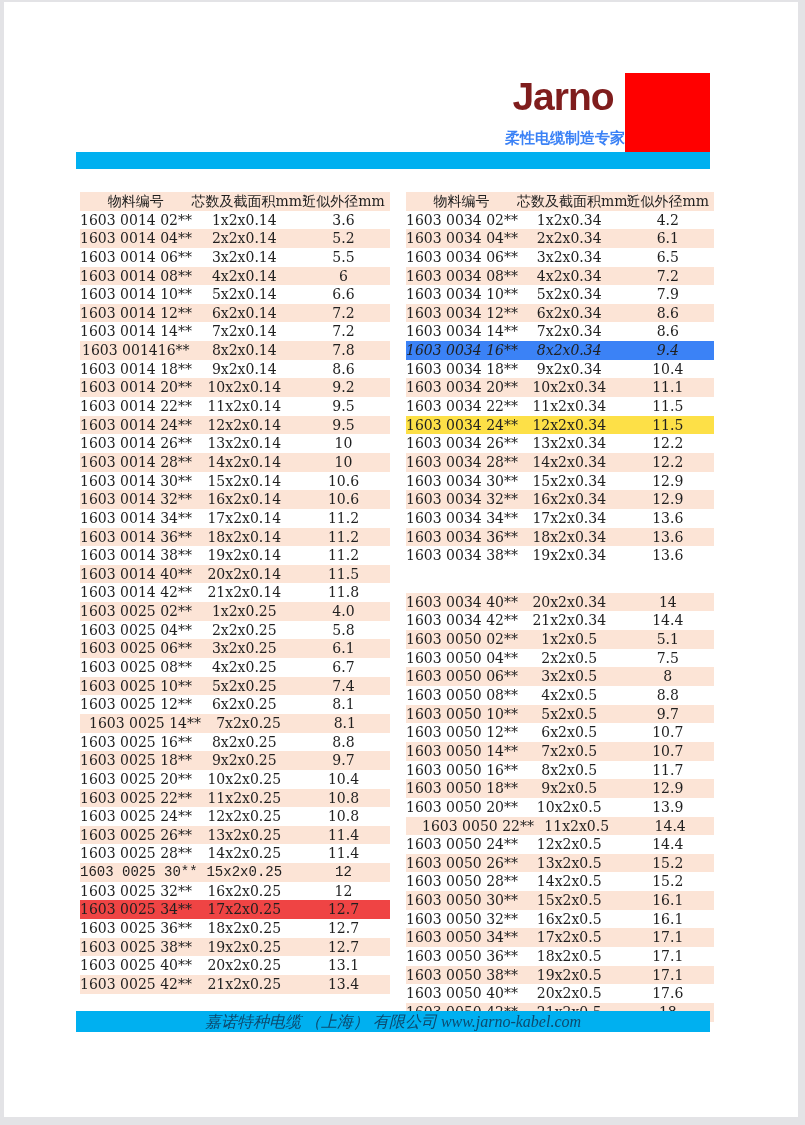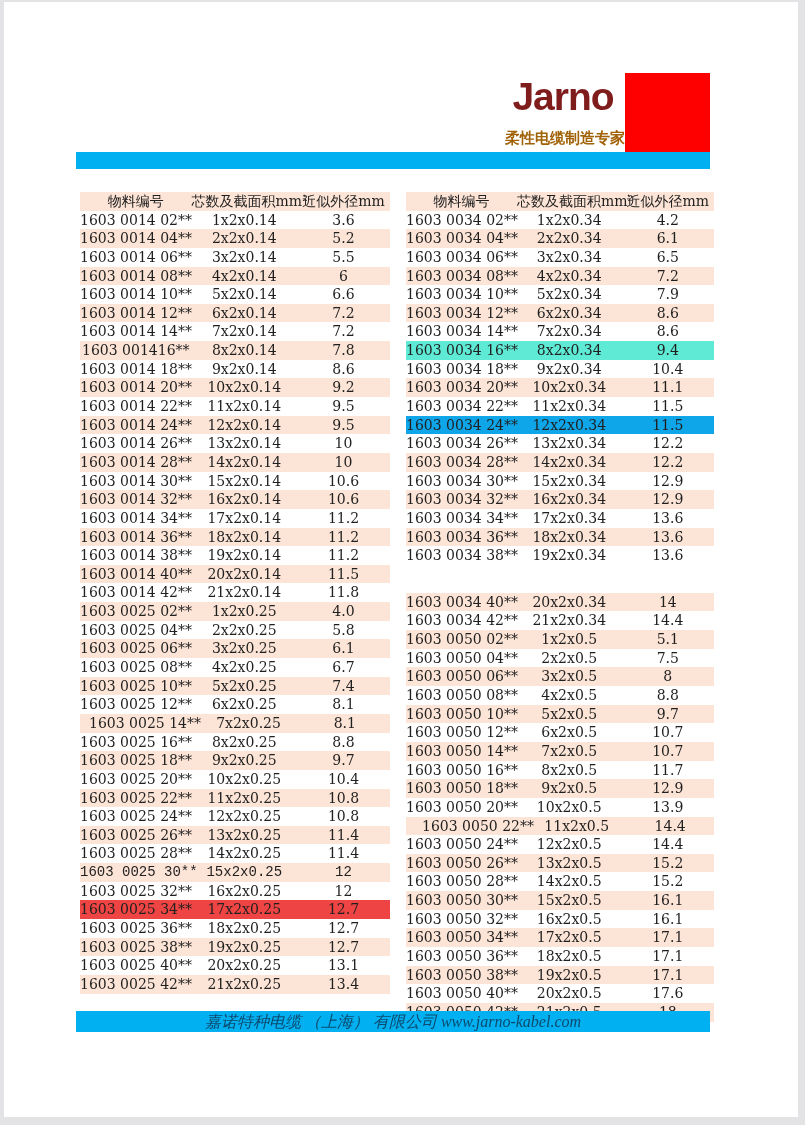--- a/index.html
+++ b/index.html
@@ -17,21 +17,21 @@
   .brand{
     position:absolute;left:496px;top:74px;width:126px;height:42px;
     font-family:"Liberation Sans","DejaVu Sans",sans-serif;
     font-weight:bold;font-size:39px;line-height:42px;
     text-align:center;letter-spacing:-1px;
   }
   .tagline{
     position:absolute;left:498px;top:125px;width:126px;height:22px;
     font-family:"Liberation Sans","DejaVu Sans",sans-serif;
     font-weight:bold;font-size:15px;line-height:22px;
-    color:#a16207;text-align:center;white-space:nowrap;
+    color:#3b82f6;text-align:center;white-space:nowrap;
   }
   .red-box{
     position:absolute;left:621px;top:71px;width:85px;height:79px;
   }
   .top-bar{
     position:absolute;left:72px;top:150px;width:634px;height:17px;
   }
   
   .tbl{
     position:absolute;top:190px;width:310px;
@@ -321,41 +321,41 @@
       <div class="row peach" style="background: rgb(252, 228, 214);">
         <div class="cell c0">1603 0034 12**</div>
         <div class="cell c1">6x2x0.34</div>
         <div class="cell c2">8.6</div>
       </div>
       <div class="row">
         <div class="cell c0">1603 0034 14**</div>
         <div class="cell c1">7x2x0.34</div>
         <div class="cell c2">8.6</div>
       </div>
-      <div class="row peach" style="background: #5eead4;">
+      <div class="row peach" style="background: #3b82f6; font-style: italic;">
         <div class="cell c0">1603 0034 16**</div>
         <div class="cell c1">8x2x0.34</div>
         <div class="cell c2">9.4</div>
       </div>
       <div class="row">
         <div class="cell c0">1603 0034 18**</div>
         <div class="cell c1">9x2x0.34</div>
         <div class="cell c2">10.4</div>
       </div>
       <div class="row peach" style="background: rgb(252, 228, 214);">
         <div class="cell c0">1603 0034 20**</div>
         <div class="cell c1">10x2x0.34</div>
         <div class="cell c2">11.1</div>
       </div>
       <div class="row">
         <div class="cell c0">1603 0034 22**</div>
         <div class="cell c1">11x2x0.34</div>
         <div class="cell c2">11.5</div>
       </div>
-      <div class="row peach" style="background: #0ea5e9;">
+      <div class="row peach" style="background: #fde047;">
         <div class="cell c0">1603 0034 24**</div>
         <div class="cell c1">12x2x0.34</div>
         <div class="cell c2">11.5</div>
       </div>
       <div class="row">
         <div class="cell c0">1603 0034 26**</div>
         <div class="cell c1">13x2x0.34</div>
         <div class="cell c2">12.2</div>
       </div>
       <div class="row peach" style="background: rgb(252, 228, 214);">

